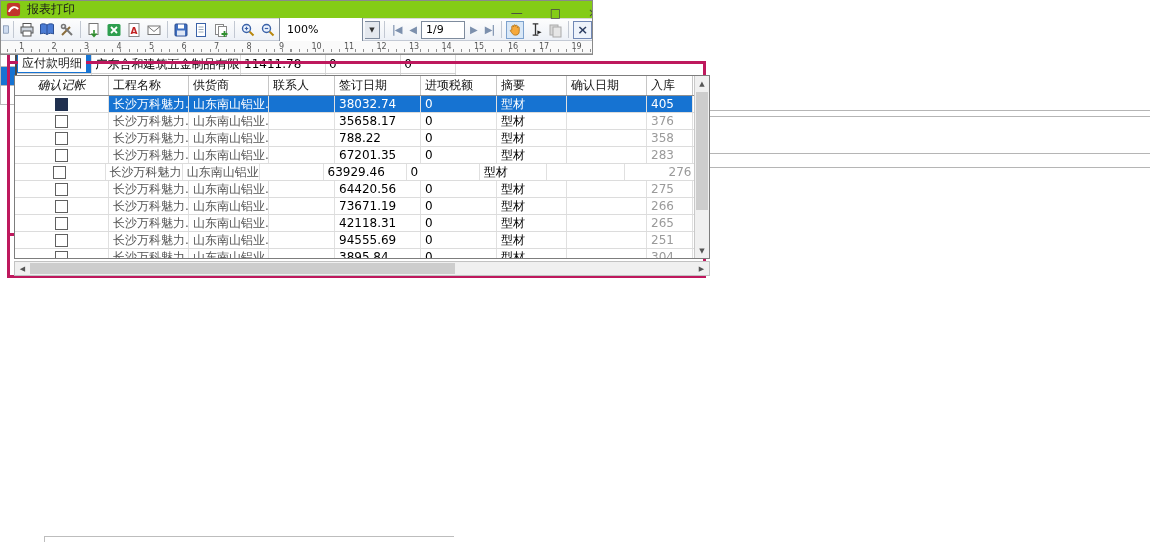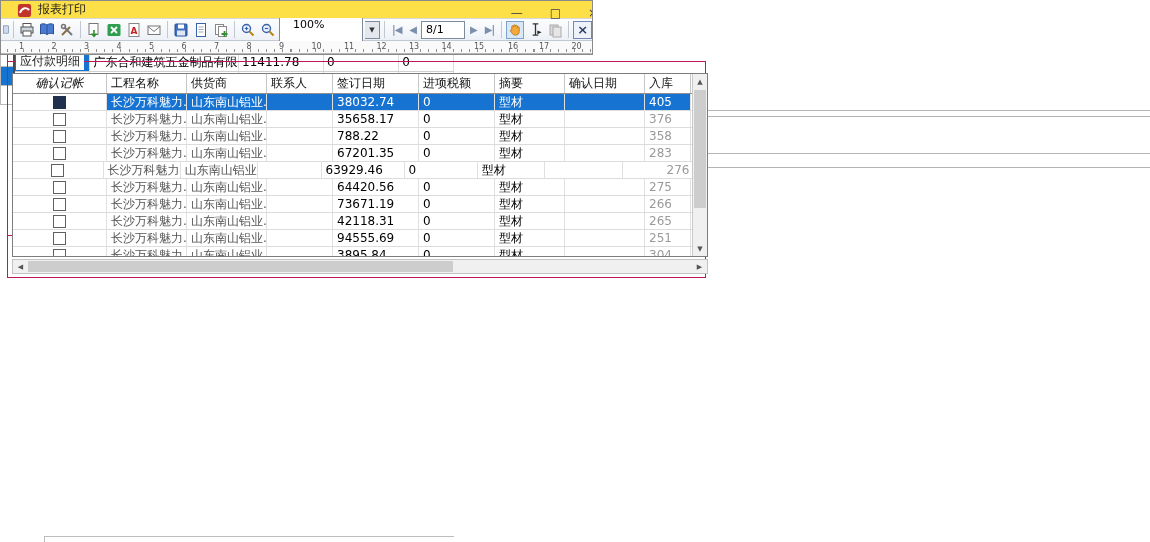--- a/index.html
+++ b/index.html
@@ -12,37 +12,37 @@
 .bgw-head{display:flex;height:10px;overflow:hidden;border-bottom:1px solid #9a9a9a}
 .bgw-head .bgh{position:relative;top:-4px;font-size:11px;color:#222;text-align:center;border-right:1px solid #9a9a9a;border-left:1px solid #9a9a9a}
 .bgw-row{height:19px;border-bottom:1px solid #b9b9b9;display:flex}
 .bgw-row .bgc{border-right:1px solid #b9b9b9;border-left:1px solid #b9b9b9;height:100%}
 .bgw-row.sel{background:#1673d2}
 .bgline{height:1px;background:#b5b5b5;z-index:1}
 .bgserial{left:712;top:167;width:83;height:21;border:1px solid #9a9a9a;z-index:1;
  font-size:11px;color:#333;display:flex;align-items:center;padding-left:2px;background:#fff}
 .blline{background:#bdbdbd;z-index:1}
 
-.titlebar{display:flex;align-items:flex-end;padding:0 16px;background:#fde047;position:relative}
+.titlebar{display:flex;align-items:center;padding:0 5px;background:#84cc16;position:relative}
 .title-text{margin-left:6px;color:#1a1a1a;white-space:nowrap;overflow:hidden}
 .winctrl{position:absolute;top:5px;display:flex;gap:27px;color:#444;font-size:12px}
 .winctrl span{cursor:default;line-height:14px}
 .gem{width:15px;height:15px;flex:0 0 15px}
 
 .win1{left:0;top:2;width:712;height:282;background:#fff;border:1px solid #a9a9a9;z-index:20}
 .w1tb{height:26}
 .w1cr{position:relative;height:32}
 .lbl{position:absolute;font-size:12px;color:#111}
 .datebox{position:absolute;width:94px;height:22px;border:1px solid #80949f;background:#fff;
  display:flex;align-items:center;padding:0 4px;font-size:12px}
 .datebox .dd{margin-left:auto;font-size:8px;color:#555}
 .btn{position:absolute;height:25px;display:flex;align-items:center;justify-content:center;gap:6px;
  background:linear-gradient(#fafafa,#e9e9e9);border:1px solid #9a9a9a;font-size:12px;cursor:default}
 .btn.primary{border:2px solid #3f7fbf;background:#fcfdff}
-.grp{position:absolute;border:1px solid #be185d}
+.grp{position:absolute;border:3px solid #be185d}
 .grp-title{position:absolute;top:-9px;left:8px;background:#fff;padding:0 4px;font-size:12px;color:#222}
 .t1wrap{position:absolute;left:4px;top:11px;width:696px;height:184px;border:1px solid #7d7d7d;
  overflow:hidden;background:#fff}
 .t1head{display:flex;height:20px;border-bottom:1px solid #909090;background:#fff}
 .t1head .hc{font-size:12px;color:#111;display:flex;align-items:center;padding-left:4px;
  border-right:1px solid #c6c6c6;overflow:hidden;white-space:nowrap}
 .t1row{display:flex;height:17px;border-bottom:1px solid #dcdcdc;background:#fff}
 .t1row .tc{font-size:12px;display:flex;align-items:center;padding-left:4px;border-right:1px solid #e0e0e0;
  overflow:hidden;white-space:nowrap}
 .t1row .gray{color:#555}
@@ -69,22 +69,22 @@
 .t2row .tc{font-size:12px;display:flex;align-items:center;padding-left:3px;border-right:1px solid #dadada;overflow:hidden;white-space:nowrap}
 .t2row .tc.selid{background:#1673d2;color:#fff}
 
 .win3{left:455;top:283;width:695;height:259;background:#fff;border:1px solid #8a8a8a;overflow:hidden;z-index:30}
 .w3tb{height:25}
 .toolbar{height:23px;background:linear-gradient(#fdfdfd,#edf1f7);border-top:1px solid #d8d8d8;
  border-bottom:1px solid #c3c9d4;display:flex;align-items:center;padding-left:1px;gap:2px}
 .ticon{width:18px;height:18px;display:inline-flex;align-items:center;justify-content:center;flex:0 0 auto}
 .ticon svg{display:block}
 .tsep{width:1px;height:17px;background:#c2c8d2;margin:0 2px;flex:0 0 1px}
-.zoombox{width:84px;height:26px;border:1px solid #7e8b9d;background:#fff;display:flex;align-items:flex-start;
- padding-left:13px;font-size:11px}
+.zoombox{width:84px;height:26px;border:1px solid #7e8b9d;background:#fff;display:flex;align-items:center;
+ padding-left:7px;font-size:11px}
 .zoomdd{width:15px;height:18px;border:1px solid #7e8b9d;border-left:none;background:#e4e8ee;display:flex;
  align-items:center;justify-content:center;font-size:7px;color:#333}
 .pagebox{width:44px;height:18px;border:1px solid #7e8b9d;background:#fff;display:flex;align-items:center;padding-left:4px;font-size:11px}
 .navg{color:#7c90ad;font-size:10px;font-weight:bold;padding:0 3px;letter-spacing:-1px;white-space:nowrap}
 .toolon{border:1px solid #7da2ce;background:#d9e8f7}
 .closebox{width:19px;height:18px;border:1px solid #7188b5;background:#eef3fb;display:flex;align-items:center;
  justify-content:center;color:#2e3f63;font-weight:bold;font-size:13px}
 .hruler{height:13px;background:#fafafa;border-bottom:1px solid #b5b5b5;position:relative;overflow:hidden}
 .hruler .ticks{position:absolute;left:6px;right:0;top:8px;height:3px;
  background:repeating-linear-gradient(90deg,#8f8f8f 0 1px,transparent 1px 8.1px)}
@@ -540,21 +540,21 @@
         </svg>
     </span>
     <span class="zoombox">
       <span>100%</span>
     </span>
       <span class="zoomdd">▼</span>
     <span class="tsep"></span>
     <span class="navg">|◀</span>
     <span class="navg">◀</span>
     <span class="pagebox">
-      <span>8/1</span>
+      <span>1/9</span>
     </span>
     <span class="navg">▶</span>
     <span class="navg">▶|</span>
     <span class="tsep"></span>
     <span class="ticon toolon">
       <svg width="15" height="15" viewBox="0 0 16 16">
           <path d="M4 8 V5 a1 1 0 0 1 2 0 V4 a1 1 0 0 1 2 0 V4.5 a1 1 0 0 1 2 0 V6 a1 1 0 0 1 2 0 v4 c0 2.5-1.5 4-4 4 c-2 0-3-.8-4-2.5 L2.6 9.6 c-.5-.8.6-1.8 1.4-1z" fill="#f6a93b" stroke="#a86d14" stroke-width=".8"></path>
         </svg>
     </span>
     <span class="ticon">
@@ -584,21 +584,21 @@
       <span class="rnum" style="left: 245.5px;">8</span>
       <span class="rnum" style="left: 278px;">9</span>
       <span class="rnum" style="left: 310.5px;">10</span>
       <span class="rnum" style="left: 343px;">11</span>
       <span class="rnum" style="left: 375.5px;">12</span>
       <span class="rnum" style="left: 408px;">13</span>
       <span class="rnum" style="left: 440.5px;">14</span>
       <span class="rnum" style="left: 473px;">15</span>
       <span class="rnum" style="left: 507px;">16</span>
       <span class="rnum" style="left: 538px;">17</span>
-      <span class="rnum" style="left: 570.5px;">20</span>
+      <span class="rnum" style="left: 570.5px;">19</span>
     </div>
   <div class="preview">
     <div class="vruler" id="vruler">
       <span class="ticks"></span>
     </div>
 
   </div>
 </div>
 
 </body></html>

